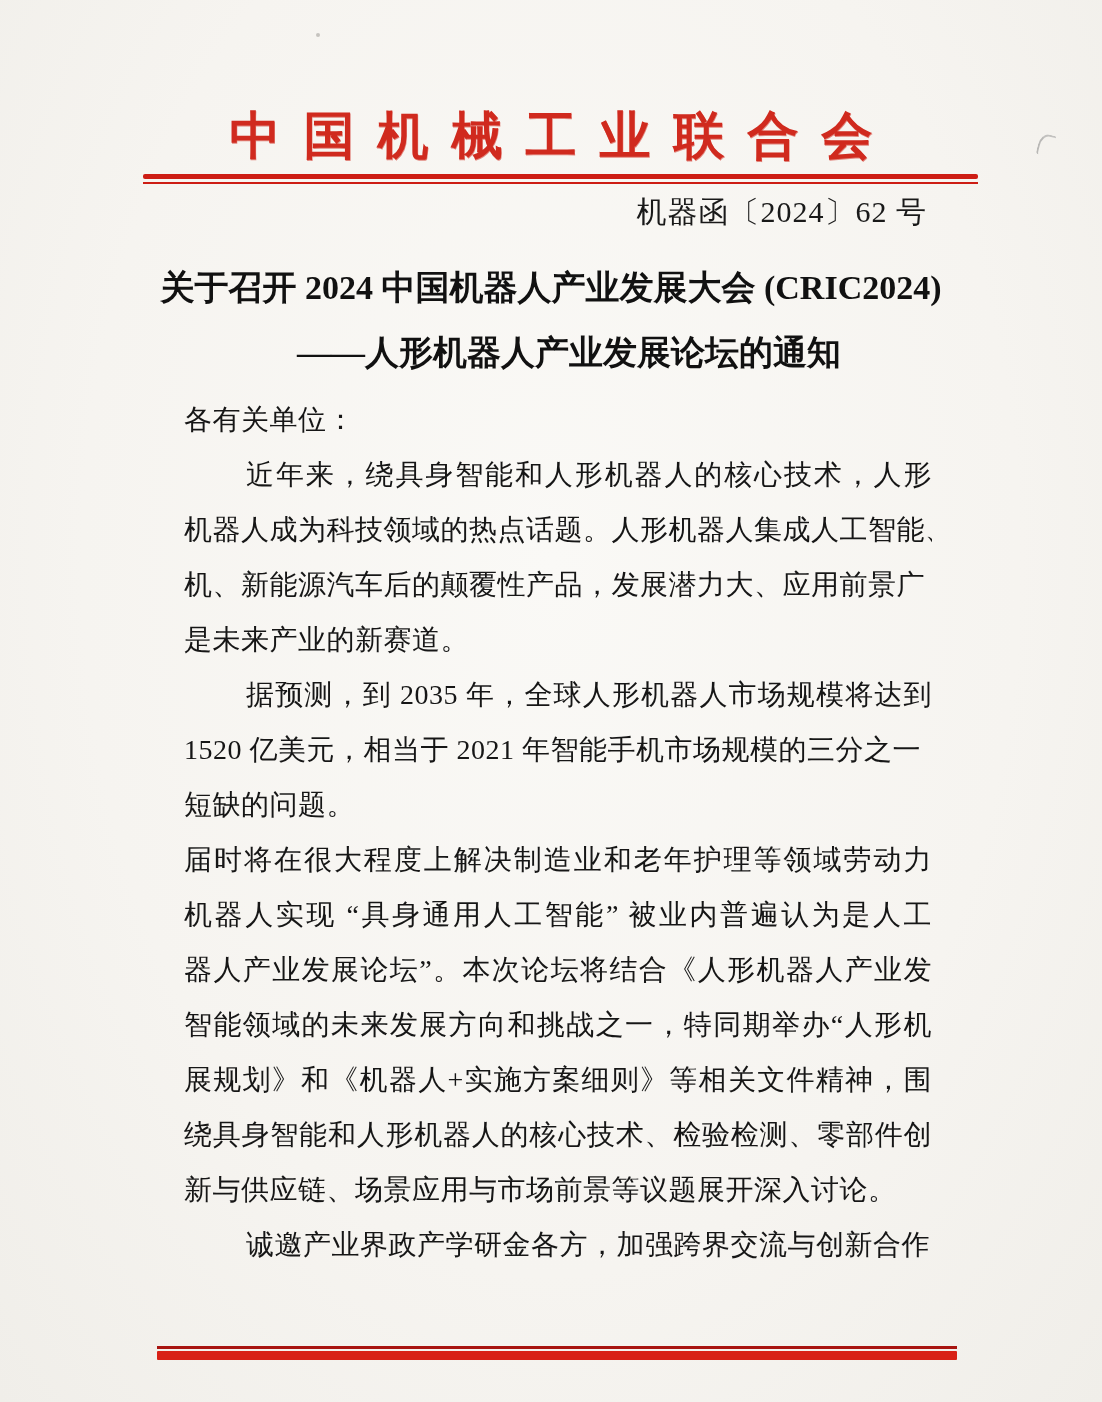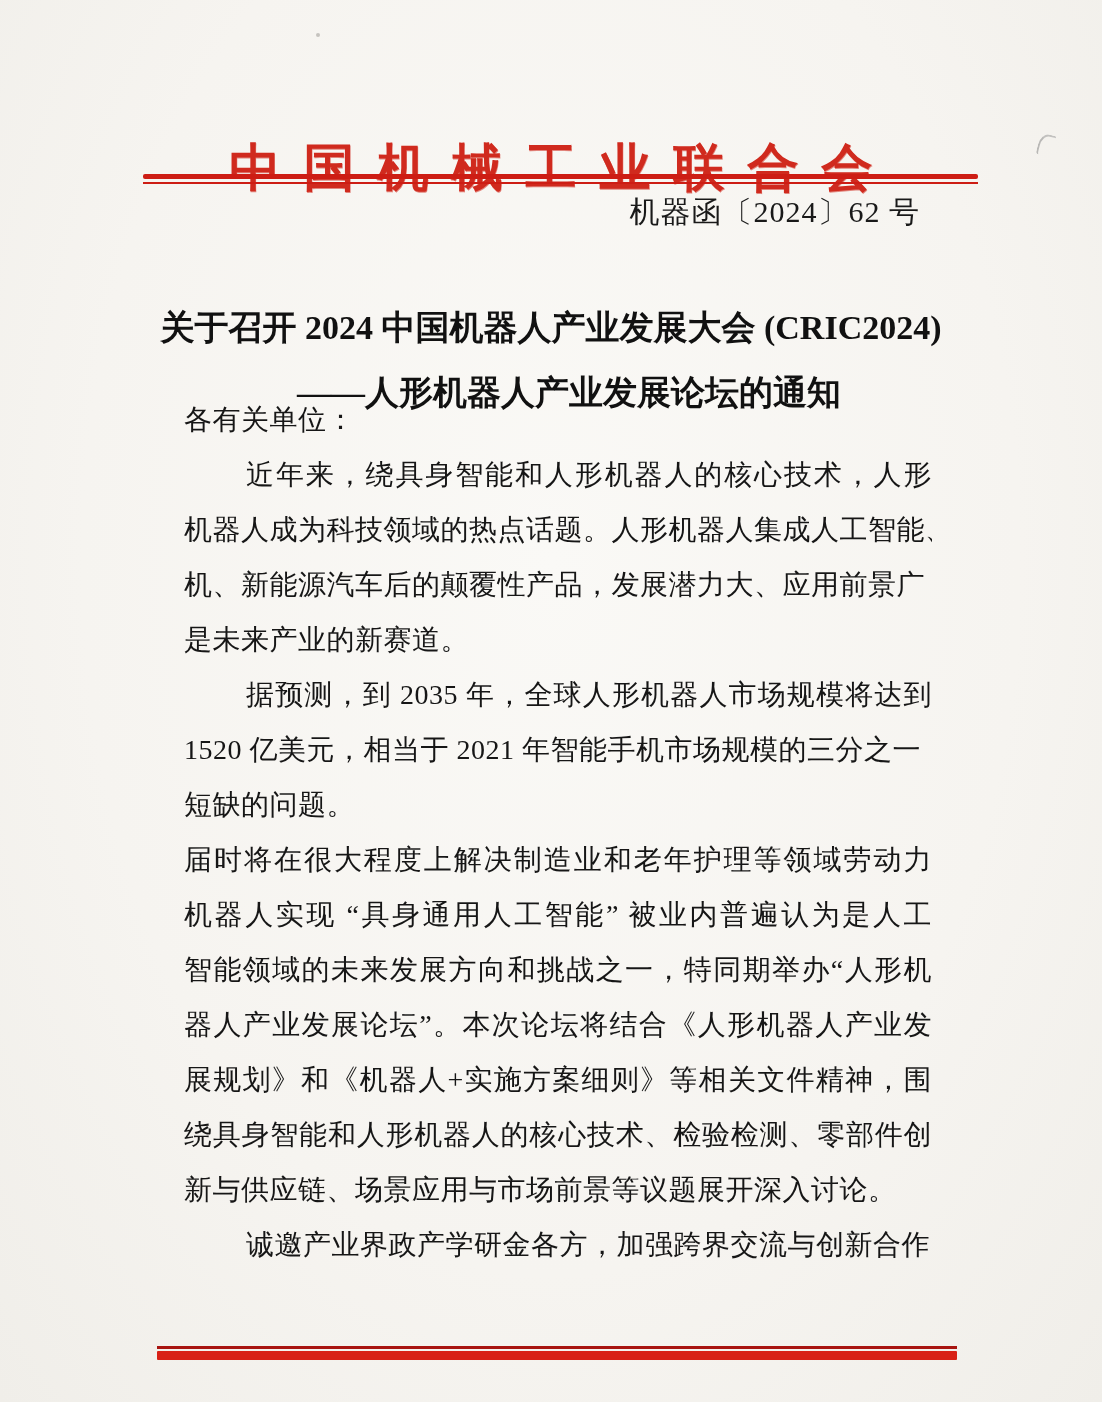--- a/index.html
+++ b/index.html
@@ -27,54 +27,52 @@
     left: 0;
     width: 100%;
     text-align: center;
     font-size: 51px;
     font-weight: bold;
     color: #d02a1e;
     letter-spacing: 23px;
     text-indent: 23px; 
     text-shadow: 0.5px 0.5px 0 rgba(208,42,30,0.55);
     white-space: nowrap;
-    margin-top: 32px;
   }
 
   .rule-top {
     position: absolute;
     top: 174px;
     left: 143px;
     width: 835px;
   }
   .rule-top .bar-thick { height: 5px; background: #cd1d14; border-radius: 2px; }
   .rule-top .bar-gap   { height: 3px; }
   .rule-top .bar-thin  { height: 2px; background: #cd1d14; }
 
   .doc-no {
     position: absolute;
     top: 192px;
-    right: 182px;
+    right: 175px;
     font-size: 30px;
     color: #191919;
     letter-spacing: 1px;
     white-space: nowrap;
   }
 
   
   .doc-title {
     position: absolute;
     left: 0;
     width: 100%;
     text-align: center;
     font-weight: bold;
     font-size: 34px;
     color: #111;
     white-space: nowrap;
-    margin-top: 40px;
   }
   .doc-title.l1 { top: 265px; }
   .doc-title.l2 { top: 330px; padding-left: 36px; }
 
   
   .body-text {
     position: absolute;
     top: 392px;
     left: 184px;
     width: 748px;
@@ -156,22 +154,22 @@
     <div class="ln noj">各有关单位：</div>
     <div class="ln indent">近年来，绕具身智能和人形机器人的核心技术，人形</div>
     <div class="ln">机器人成为科技领域的热点话题。人形机器人集成人工智能、</div>
     <div class="ln">机、新能源汽车后的颠覆性产品，发展潜力大、应用前景广，</div>
     <div class="ln noj">是未来产业的新赛道。</div>
     <div class="ln indent">据预测，到 2035 年，全球人形机器人市场规模将达到</div>
     <div class="ln">1520 亿美元，相当于 2021 年智能手机市场规模的三分之一，</div>
     <div class="ln noj">短缺的问题。</div>
     <div class="ln">届时将在很大程度上解决制造业和老年护理等领域劳动力</div>
     <div class="ln">机器人实现 “具身通用人工智能” 被业内普遍认为是人工</div>
+    <div class="ln">器人产业发展论坛”。本次论坛将结合《人形机器人产业发</div>
     <div class="ln">智能领域的未来发展方向和挑战之一，特同期举办“人形机</div>
-    <div class="ln">器人产业发展论坛”。本次论坛将结合《人形机器人产业发</div>
     <div class="ln">展规划》和《机器人+实施方案细则》等相关文件精神，围</div>
     <div class="ln">绕具身智能和人形机器人的核心技术、检验检测、零部件创</div>
     <div class="ln noj">新与供应链、场景应用与市场前景等议题展开深入讨论。</div>
     <div class="ln indent">诚邀产业界政产学研金各方，加强跨界交流与创新合作，</div>
   </div>
 
   <div class="rule-bottom">
     <div class="bar-thin"></div>
     <div class="bar-gap"></div>
     <div class="bar-thick"></div>

